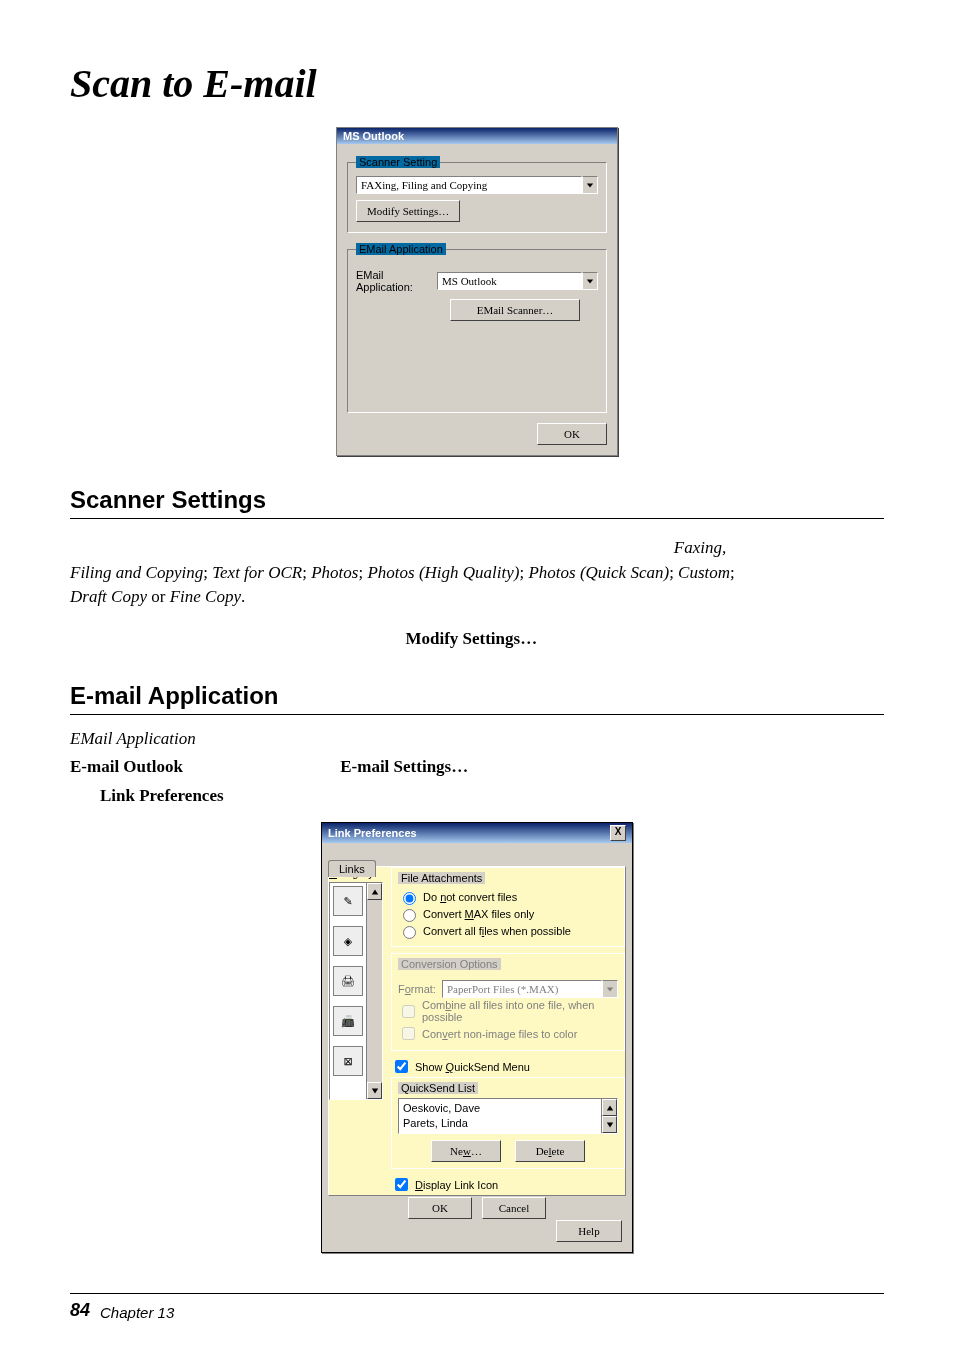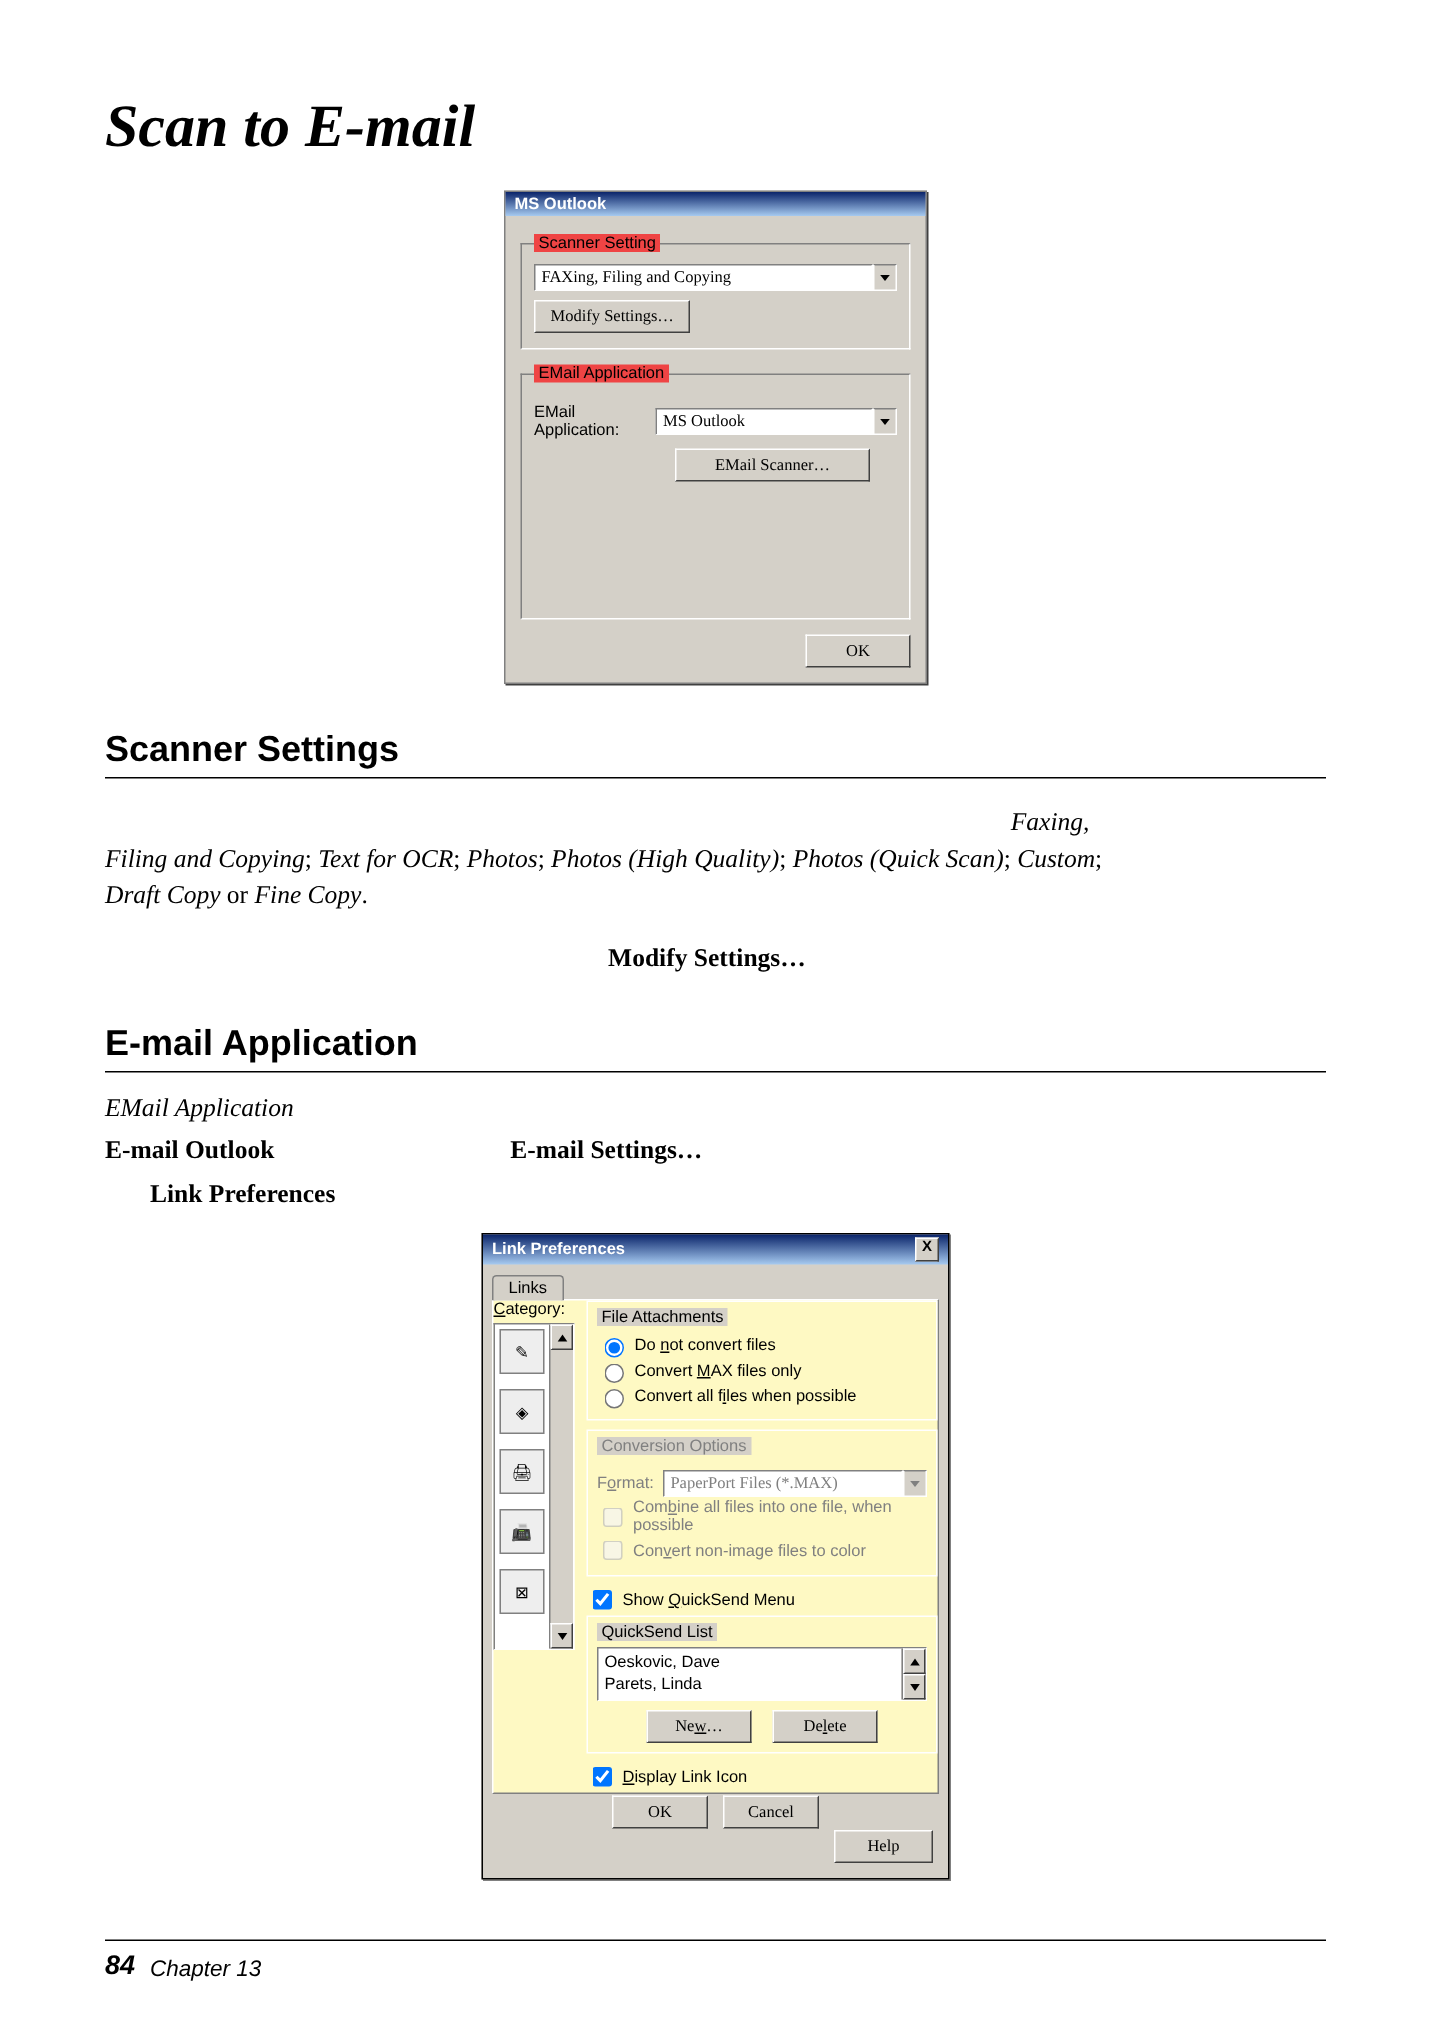--- a/index.html
+++ b/index.html
@@ -9,34 +9,34 @@
   .h2rule{border:0;border-top:1px solid #000;margin:4px 0 12px 0;}
   .botrule{border:0;border-top:1px solid #000;margin:40px 0 6px 0;}
   .para{font-size:17px;line-height:1.45;}
   .it{font-style:italic;}
   .bd{font-weight:bold;}
   
   .dlg1{margin:0 auto 10px auto;width:280px;border:1px solid #808080;background:#d4d0c8;font-family:Tahoma,Arial,sans-serif;font-size:11px;box-shadow:1px 1px 0 #404040;}
   .dlg1 .tbar{background:linear-gradient(#0a246a,#a6caf0);color:#fff;font-weight:bold;font-size:11px;padding:2px 6px;}
   .dlg1 .body{padding:6px 10px 10px 10px;}
   fieldset.win{border:1px solid #fff;border-top-color:#808080;border-left-color:#808080;padding:8px 8px 10px 8px;margin:6px 0 10px 0;position:relative;}
-  fieldset.win>legend{font-size:11px;padding:0 3px;background:#ef4444;}
+  fieldset.win>legend{font-size:11px;padding:0 3px;background:#0369a1;}
   .combo,.textbox{display:flex;align-items:center;}
   .combo input,.textbox input{flex:1;height:18px;border:1px solid #808080;border-right-color:#fff;border-bottom-color:#fff;background:#fff;font:11px Tahoma;padding:1px 4px;box-sizing:border-box;}
   .combo .drop{width:16px;height:18px;border:1px solid #fff;border-top-color:#808080;border-left-color:#fff;background:#d4d0c8;display:flex;align-items:center;justify-content:center;box-sizing:border-box;}
   .combo .drop svg{width:8px;height:8px;}
   button.win{height:22px;font:11px Tahoma;background:#d4d0c8;border:1px solid #404040;border-top-color:#fff;border-left-color:#fff;padding:0 10px;}
   .row{display:flex;align-items:center;gap:6px;margin-top:6px;}
   .lbl11{font-size:11px;}
   
   .dlg2{margin:10px auto 0 auto;width:310px;border:1px solid #000;background:#d4d0c8;font-family:Tahoma,Arial,sans-serif;font-size:11px;box-shadow:1px 1px 0 #808080;}
   .dlg2 .tbar{background:linear-gradient(#0a246a,#a6caf0);color:#fff;font-weight:bold;font-size:11px;padding:2px 6px;display:flex;justify-content:space-between;align-items:center;}
   .xbtn{width:14px;height:14px;background:#d4d0c8;border:1px solid #fff;border-right-color:#404040;border-bottom-color:#404040;font:bold 10px Arial;line-height:12px;text-align:center;color:#000;}
   .tabrow{display:flex;padding:6px 6px 0 6px;}
-  .tab{border:1px solid #808080;border-bottom:none;background:#d4d0c8;font-size:11px;padding:2px 10px;border-top-left-radius:3px;border-top-right-radius:3px;position:relative;top:1px;}
+  .tab{border:1px solid #808080;border-bottom:none;background:#d4d0c8;font-size:11px;padding:2px 10px;border-top-left-radius:3px;border-top-right-radius:3px;position:relative;top:11px;}
   .tabpane{margin:0 6px 1px 6px;border:1px solid #fff;border-top-color:#fff;border-left-color:#fff;border-right-color:#808080;border-bottom-color:#808080;background:#fef9c3;padding:0;display:flex;gap:8px;}
   .catcol{width:54px;}
   .catlabel{font-size:11px;margin-bottom:3px;}
   .catlist{border:1px solid #808080;border-right-color:#fff;border-bottom-color:#fff;background:#fff;display:flex;}
   .catitems{flex:1;padding:3px 3px;display:flex;flex-direction:column;gap:10px;align-items:center;}
   .caticon{width:28px;height:28px;border:1px solid #808080;background:#eee;display:flex;align-items:center;justify-content:center;font-size:11px;}
   .vscroll{width:15px;border-left:1px solid #808080;background:#d4d0c8;display:flex;flex-direction:column;justify-content:space-between;}
   .sbtn{height:15px;border:1px solid #fff;border-right-color:#404040;border-bottom-color:#404040;display:flex;align-items:center;justify-content:center;}
   .optcol{flex:1;}
   .grp{border:1px groove #fff;padding:4px 6px 6px 6px;margin-bottom:6px;}

